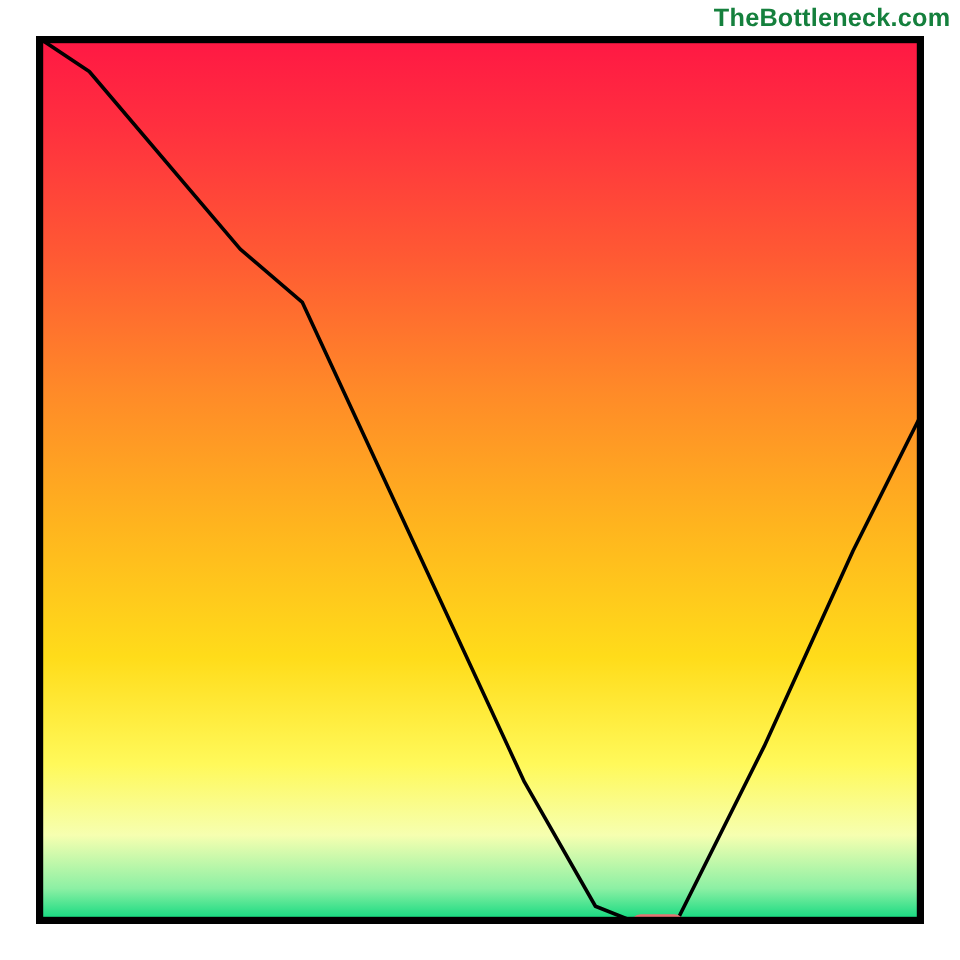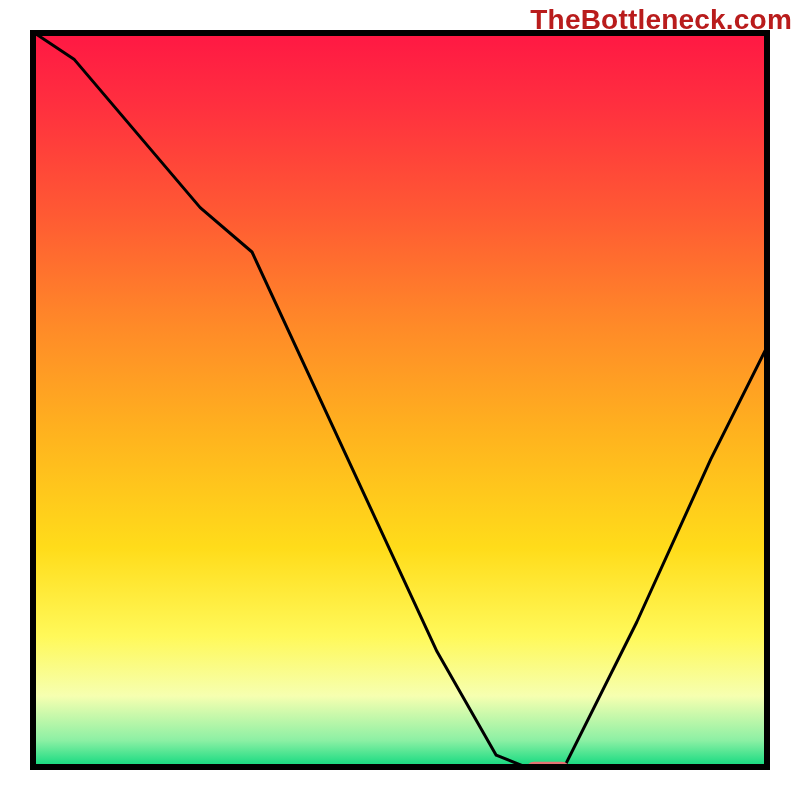--- a/index.html
+++ b/index.html
@@ -13,23 +13,23 @@
   .frame {
     position: relative;
     width: 800px;
     height: 800px;
     background: #fff;
   }
   .watermark {
     position: absolute;
     top: 4px;
     right: 8px;
-    font-size: 28px;
+    font-size: 21px;
     font-weight: 600;
-    color: #b91c1c;
+    color: #15803d;
     letter-spacing: 0.2px;
   }
   svg {
     position: absolute;
     top: 30px;
     left: 30px;
   }
 </style>
 </head>
 <body>

